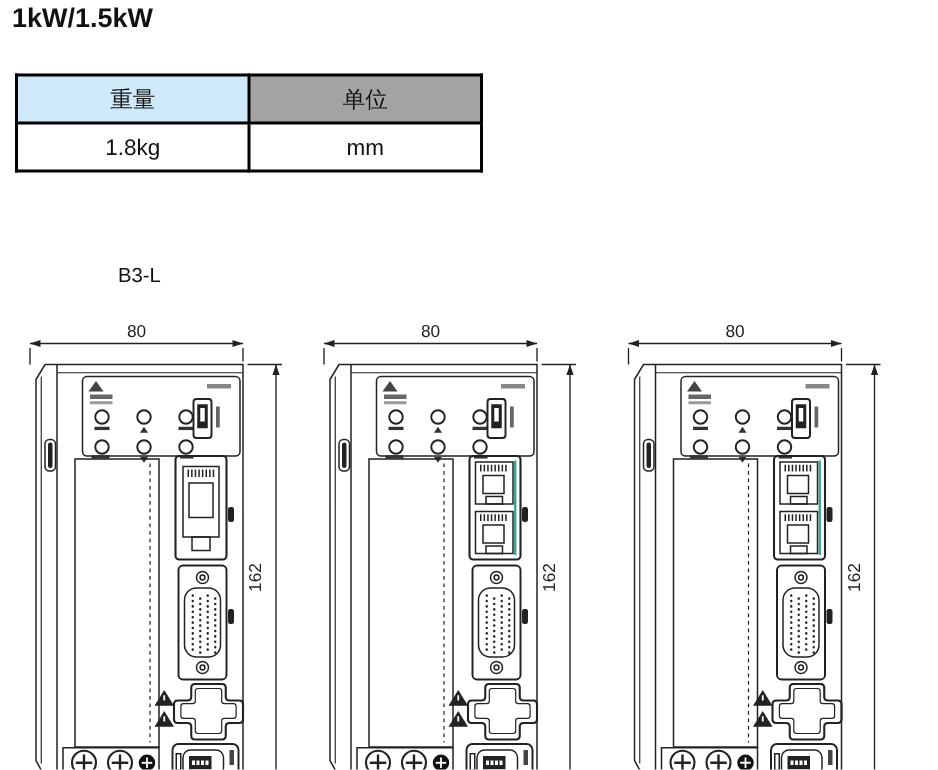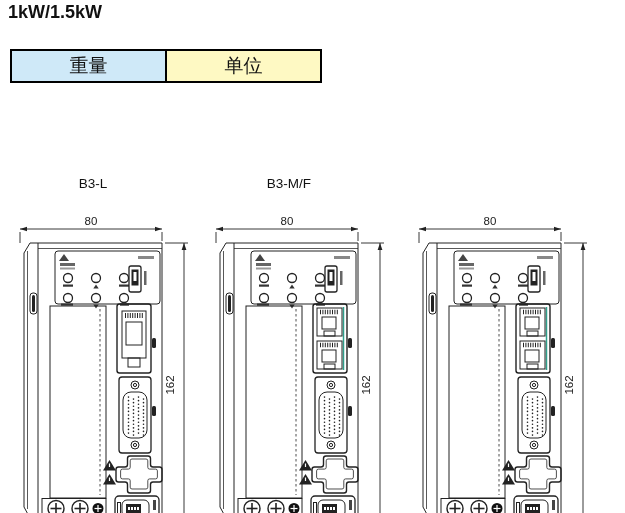--- a/index.html
+++ b/index.html
@@ -1,19 +1,19 @@
 <!DOCTYPE html>
 <html><head>
 <meta charset="utf-8">
 <style>
   html,body{margin:0;padding:0;background:#ffffff;}
   body{width:625px;height:513px;position:relative;font-family:"Liberation Sans", sans-serif;color:#111;overflow:hidden;}
   .page-title{position:absolute;left:8px;top:2px;font-size:18px;font-weight:bold;letter-spacing:0px;}
   table.spec{position:absolute;left:10px;top:49px;border-collapse:collapse;table-layout:fixed;width:306px;}
-  table.spec td{border:2px solid #000;text-align:center;font-size:19px;height:30px;width:153px;padding:0;}
+  table.spec td{border:2px solid #000;text-align:center;font-size:15px;height:30px;width:153px;padding:0;}
   table.spec tr.hdr td{font-weight:normal;}
   .fig{position:absolute;top:133px;width:200px;height:372px;margin-top:41px;}
   .fig-label{position:absolute;top:2px;left:0;width:154px;text-align:center;font-size:13.5px;color:#111;}
   .fig svg.drawing{position:absolute;left:0;top:37px;width:200px;height:330px;}
   svg text{font-family:"Liberation Sans", sans-serif;}
 </style>
 </head>
 <body>
 
 <svg width="0" height="0" style="position:absolute" aria-hidden="true">
@@ -161,38 +161,41 @@
     </g>
   </defs>
 </svg>
 
 <div class="page-title">1kW/1.5kW</div>
 
 <table class="spec">
   <tbody>
       <tr class="hdr">
     <td style="background:#cfe9f8">重量</td>
-    <td style="background:#fef9c3">单位</td>
+    <td style="background:#a3a3a3">单位</td>
+  </tr>
+  <tr>
+    <td>1.8kg</td>
+    <td>mm</td>
   </tr>
 </tbody>
   </table>
 
 <div class="fig" style="left:16px">
   <div class="fig-label">B3-L</div>
   <svg class="drawing" viewBox="0 0 200 330">
     <use href="#sym-chassis"></use>
     <use href="#sym-rj45-single"></use>
     <use href="#sym-dims"></use>
     <text x="75" y="13.5" text-anchor="middle" font-size="11.5" fill="#222">80</text>
     <text transform="translate(158,174) rotate(-90)" text-anchor="middle" font-size="11.5" fill="#222">162</text>
   </svg>
 </div>
 
 <div class="fig" style="left:212px">
-  <div class="fig-label">B3-M/F</div>
   <svg class="drawing" viewBox="0 0 200 330">
     <use href="#sym-chassis"></use>
     <use href="#sym-rj45-dual"></use>
     <use href="#sym-dims"></use>
     <text x="75" y="13.5" text-anchor="middle" font-size="11.5" fill="#222">80</text>
     <text transform="translate(158,174) rotate(-90)" text-anchor="middle" font-size="11.5" fill="#222">162</text>
   </svg>
 </div>
 
 <div class="fig" style="left:415px">

